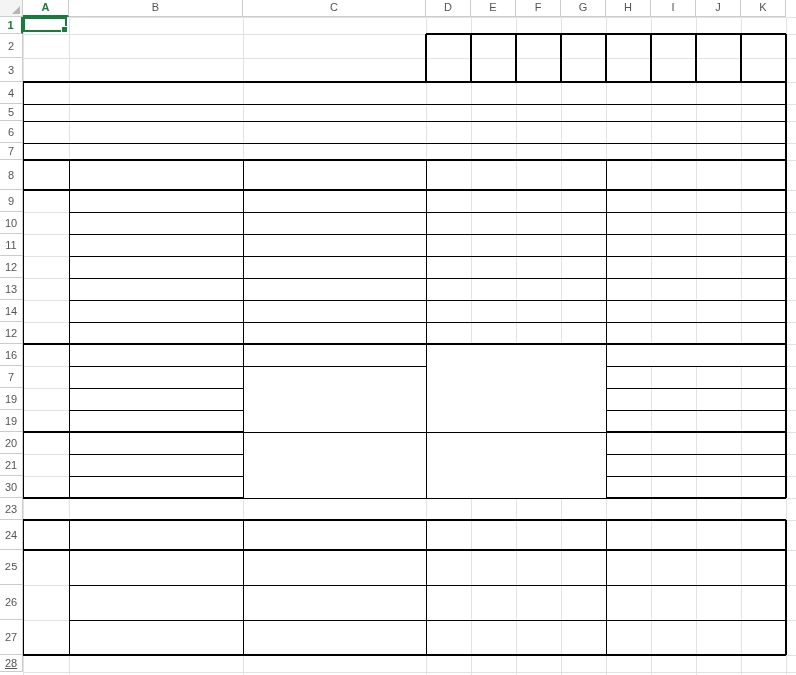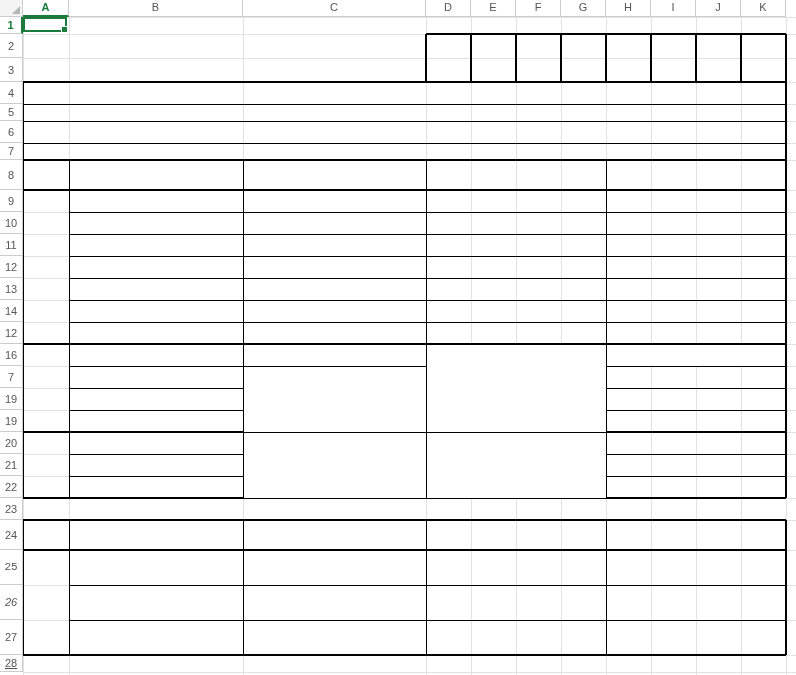--- a/index.html
+++ b/index.html
@@ -164,25 +164,25 @@
       <div class="row-h" style="height: 22px;">12</div>
       <div class="row-h" style="height: 22px;">13</div>
       <div class="row-h" style="height: 22px;">14</div>
       <div class="row-h" style="height: 22px;">12</div>
       <div class="row-h" style="height: 22px;">16</div>
       <div class="row-h" style="height: 22px;">7</div>
       <div class="row-h" style="height: 22px;">19</div>
       <div class="row-h" style="height: 22px;">19</div>
       <div class="row-h" style="height: 22px;">20</div>
       <div class="row-h" style="height: 22px;">21</div>
-      <div class="row-h" style="height: 22px;">22</div>
+      <div class="row-h" style="height: 22px;">30</div>
       <div class="row-h" style="height: 22px; text-align: right;">23</div>
       <div class="row-h" style="height: 30px;">24</div>
       <div class="row-h" style="height: 35px; font-family: Liberation Mono, monospace;">25</div>
-      <div class="row-h" style="height: 35px; font-style: italic;">26</div>
+      <div class="row-h" style="height: 35px;">26</div>
       <div class="row-h" style="height: 35px;">27</div>
       <div class="row-h" style="height: 17px; text-decoration: underline;">28</div>
     </div>
   <div class="grid-faint">
       <div class="v-line" style="left: 0px;"></div>
       <div class="v-line" style="left: 46px;"></div>
       <div class="v-line" style="left: 220px;"></div>
       <div class="v-line" style="left: 403px;"></div>
       <div class="v-line" style="left: 448px;"></div>
       <div class="v-line" style="left: 493px;"></div>

